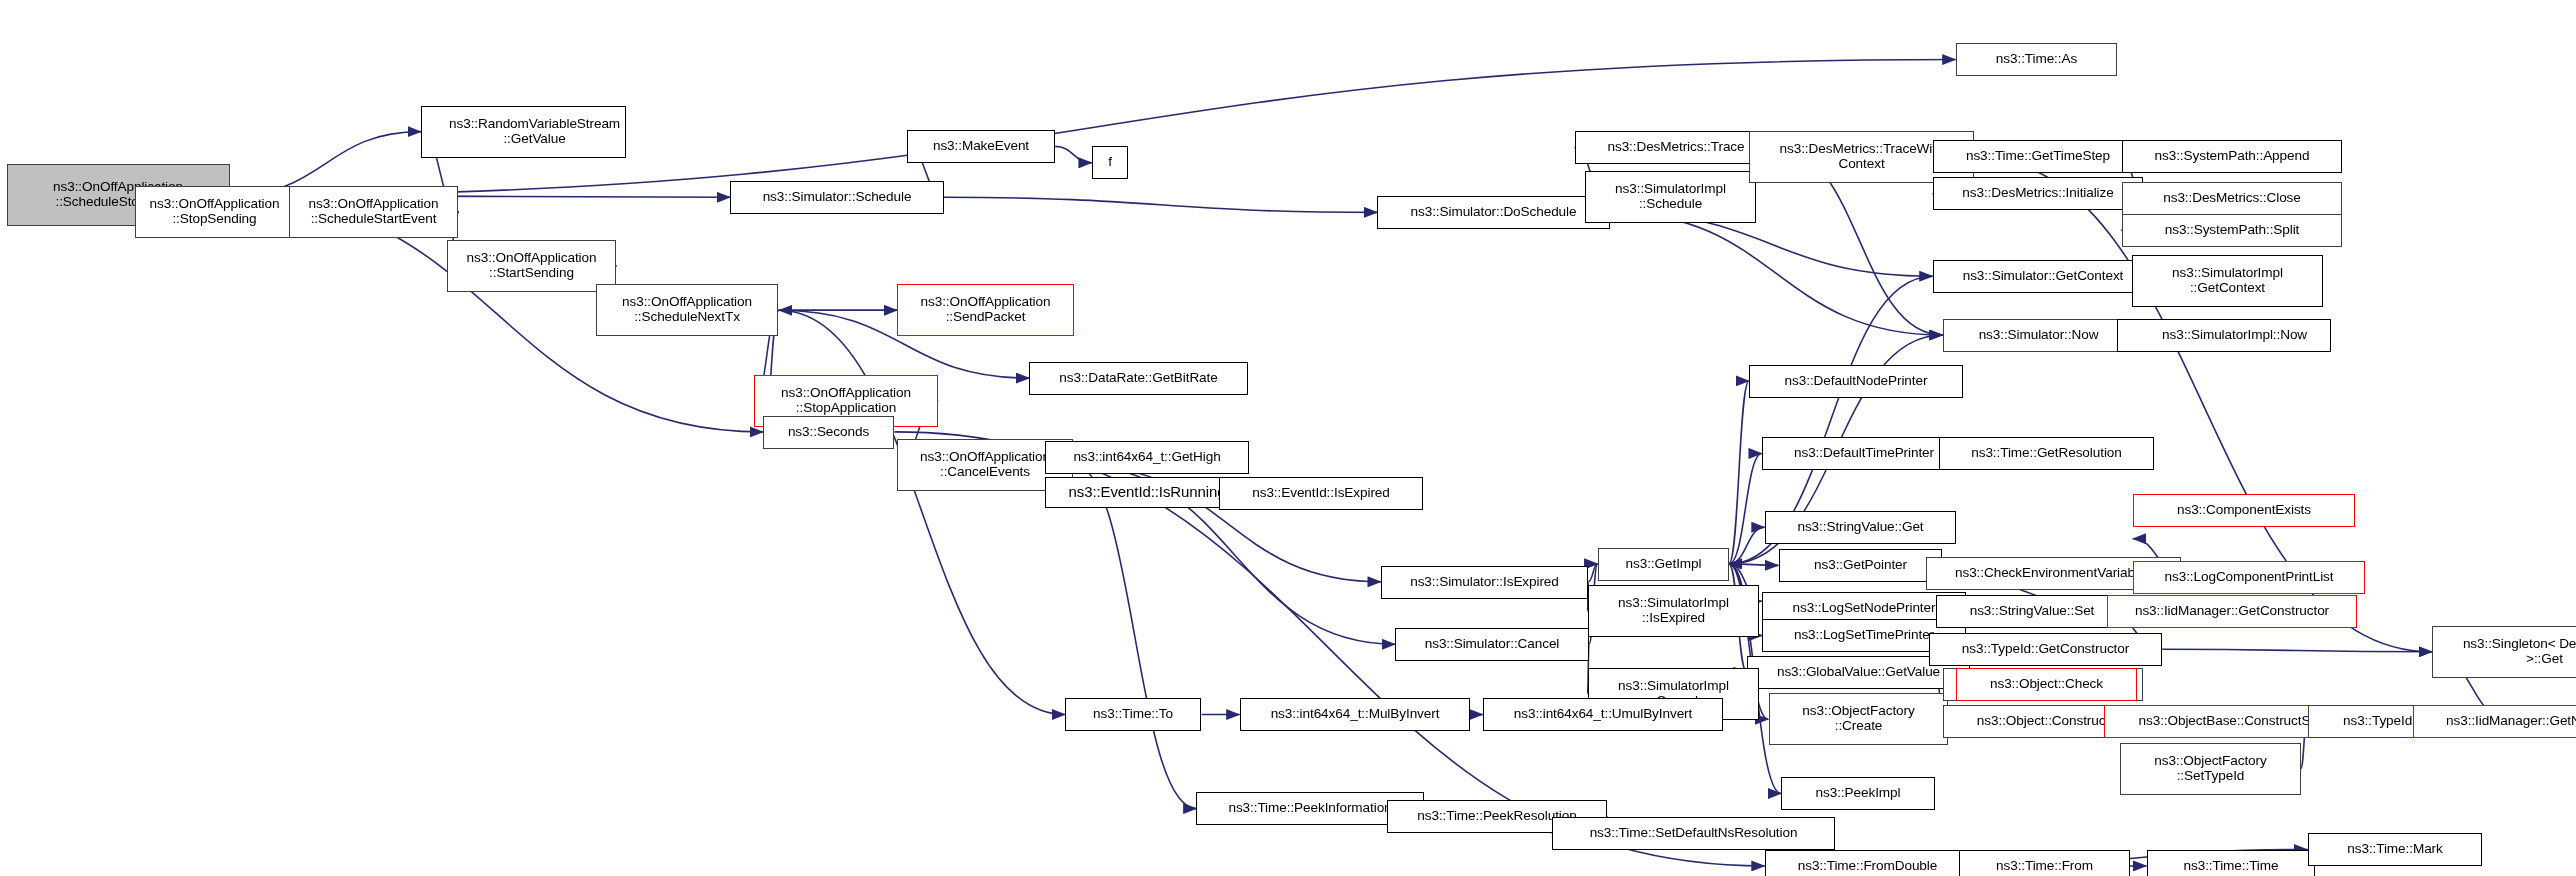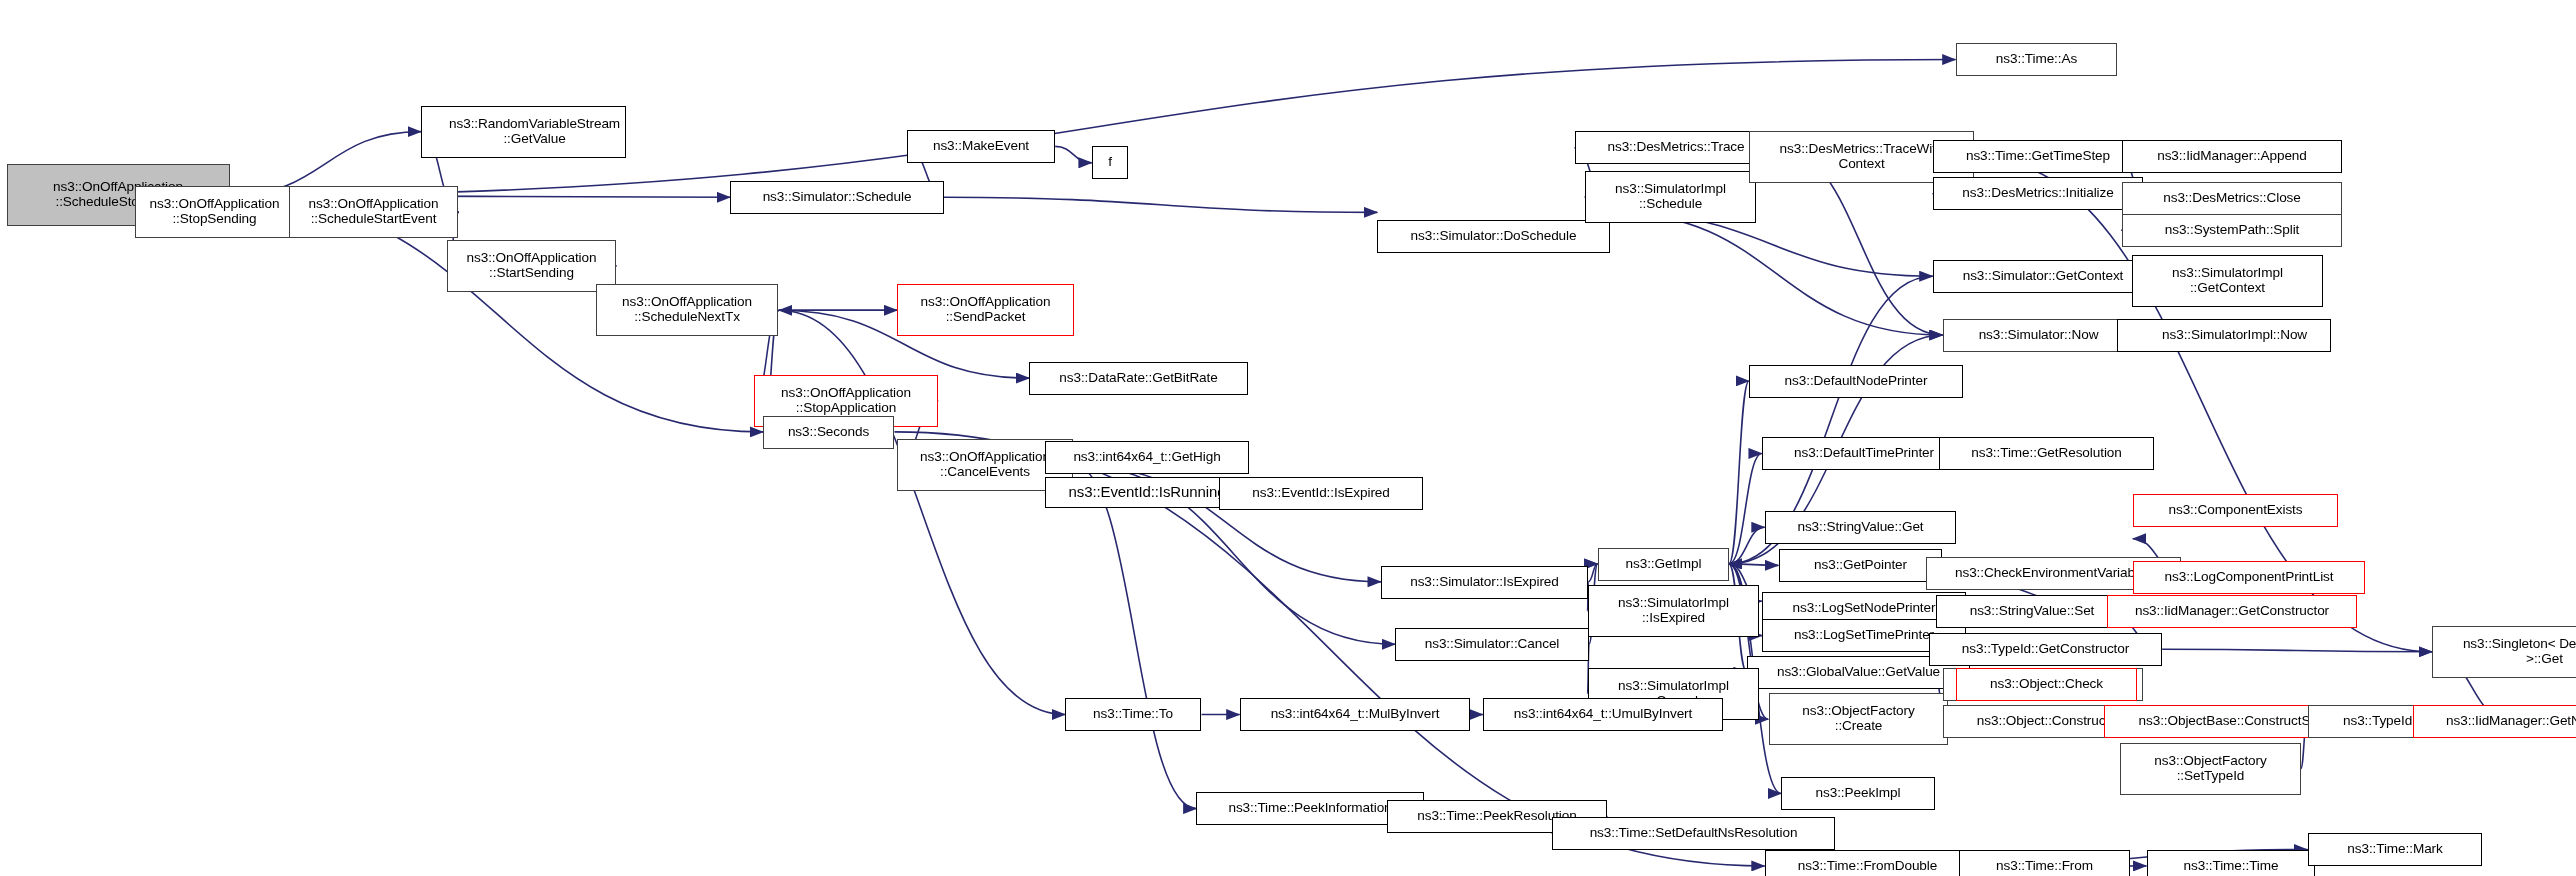--- a/index.html
+++ b/index.html
@@ -145,29 +145,29 @@
       <div class="node" style="left: 1029px; top: 362px; width: 219px; height: 33px; font-size: 13.6px;">ns3::DataRate::GetBitRate</div>
       <div class="node thick" style="left: 763px; top: 416px; width: 131px; height: 33px; font-size: 13.6px;">ns3::Seconds</div>
       <div class="node thick" style="left: 897px; top: 439px; width: 176px; height: 52px;">ns3::OnOffApplication
 ::CancelEvents</div>
       <div class="node" style="left: 1045px; top: 441px; width: 204px; height: 33px; font-size: 13.6px;">ns3::int64x64_t::GetHigh</div>
       <div class="node" style="left: 1045px; top: 477px; width: 204px; height: 31px; font-size: 15px;">ns3::EventId::IsRunning</div>
       <div class="node" style="left: 1219px; top: 477px; width: 204px; height: 33px; font-size: 13.6px;">ns3::EventId::IsExpired</div>
       <div class="node" style="left: 730px; top: 181px; width: 214px; height: 33px; font-size: 13.6px;">ns3::Simulator::Schedule</div>
       <div class="node" style="left: 907px; top: 130px; width: 148px; height: 33px; font-size: 13.6px;">ns3::MakeEvent</div>
       <div class="node" style="left: 1092px; top: 146px; width: 36px; height: 33px; font-size: 13.6px;">f</div>
-      <div class="node" style="left: 1377px; top: 196px; width: 233px; height: 33px; font-size: 13.6px; margin-top: 24px;">ns3::Simulator::DoSchedule</div>
+      <div class="node" style="left: 1377px; top: 196px; width: 233px; height: 33px; font-size: 13.6px;">ns3::Simulator::DoSchedule</div>
       <div class="node" style="left: 1575px; top: 131px; width: 202px; height: 33px; font-size: 13.6px;">ns3::DesMetrics::Trace</div>
       <div class="node" style="left: 1585px; top: 171px; width: 171px; height: 52px;">ns3::SimulatorImpl
 ::Schedule</div>
       <div class="node thick" style="left: 1749px; top: 131px; width: 225px; height: 52px;">ns3::DesMetrics::TraceWith
 Context</div>
       <div class="node" style="left: 1933px; top: 140px; width: 210px; height: 33px; font-size: 13.6px;">ns3::Time::GetTimeStep</div>
       <div class="node" style="left: 1933px; top: 177px; width: 210px; height: 33px; font-size: 13.6px;">ns3::DesMetrics::Initialize</div>
-      <div class="node" style="left: 2122px; top: 140px; width: 220px; height: 33px; font-size: 13.6px;">ns3::IidManager::Append</div>
+      <div class="node" style="left: 2122px; top: 140px; width: 220px; height: 33px; font-size: 13.6px;">ns3::SystemPath::Append</div>
       <div class="node thick" style="left: 2122px; top: 182px; width: 220px; height: 33px; font-size: 13.6px;">ns3::DesMetrics::Close</div>
       <div class="node thick" style="left: 2122px; top: 214px; width: 220px; height: 33px; font-size: 13.6px;">ns3::SystemPath::Split</div>
       <div class="node thick" style="left: 1956px; top: 43px; width: 161px; height: 33px; font-size: 13.6px;">ns3::Time::As</div>
       <div class="node" style="left: 1933px; top: 260px; width: 220px; height: 33px; font-size: 13.6px;">ns3::Simulator::GetContext</div>
       <div class="node" style="left: 2132px; top: 255px; width: 191px; height: 52px;">ns3::SimulatorImpl
 ::GetContext</div>
       <div class="node thick" style="left: 1943px; top: 319px; width: 191px; height: 33px; font-size: 13.6px;">ns3::Simulator::Now</div>
       <div class="node" style="left: 2117px; top: 319px; width: 214px; height: 33px; font-size: 13.6px; padding-left: 24px;">ns3::SimulatorImpl::Now</div>
       <div class="node" style="left: 1749px; top: 365px; width: 214px; height: 33px; font-size: 13.6px;">ns3::DefaultNodePrinter</div>
       <div class="node" style="left: 1762px; top: 437px; width: 204px; height: 33px; font-size: 13.6px;">ns3::DefaultTimePrinter</div>
@@ -181,21 +181,21 @@
 ::Create</div>
       <div class="node" style="left: 1781px; top: 777px; width: 154px; height: 33px; font-size: 13.6px;">ns3::PeekImpl</div>
       <div class="node thick" style="left: 1598px; top: 548px; width: 131px; height: 33px; font-size: 13.6px;">ns3::GetImpl</div>
       <div class="node" style="left: 1381px; top: 566px; width: 207px; height: 33px; font-size: 13.6px;">ns3::Simulator::IsExpired</div>
       <div class="node" style="left: 1588px; top: 585px; width: 171px; height: 52px;">ns3::SimulatorImpl
 ::IsExpired</div>
       <div class="node" style="left: 1395px; top: 628px; width: 194px; height: 33px; font-size: 13.6px;">ns3::Simulator::Cancel</div>
       <div class="node" style="left: 1588px; top: 668px; width: 171px; height: 52px;">ns3::SimulatorImpl
 ::Cancel</div>
       <div class="node thick" style="left: 1926px; top: 557px; width: 255px; height: 33px; font-size: 13.6px;">ns3::CheckEnvironmentVariables</div>
-      <div class="node red" style="left: 2133px; top: 494px; width: 205px; height: 33px; font-size: 13.6px;">ns3::ComponentExists</div>
+      <div class="node red" style="left: 2133px; top: 494px; width: 222px; height: 33px; font-size: 13.6px;">ns3::ComponentExists</div>
       <div class="node red" style="left: 2133px; top: 561px; width: 232px; height: 33px; font-size: 13.6px;">ns3::LogComponentPrintList</div>
       <div class="node" style="left: 1936px; top: 595px; width: 192px; height: 33px; font-size: 13.6px;">ns3::StringValue::Set</div>
       <div class="node" style="left: 1929px; top: 633px; width: 233px; height: 33px; font-size: 13.6px;">ns3::TypeId::GetConstructor</div>
       <div class="node red" style="left: 2107px; top: 595px; width: 250px; height: 33px; font-size: 13.6px;">ns3::IidManager::GetConstructor</div>
       <div class="node thick" style="left: 1943px; top: 668px; width: 200px; height: 33px; font-size: 13.6px;">ns3::Object::SetTypeId</div>
       <div class="node red" style="left: 1956px; top: 668px; width: 181px; height: 33px; font-size: 13.6px;">ns3::Object::Check</div>
       <div class="node thick" style="left: 1943px; top: 705px; width: 200px; height: 33px; font-size: 13.6px;">ns3::Object::Construct</div>
       <div class="node red" style="left: 2104px; top: 705px; width: 255px; height: 33px; font-size: 13.6px;">ns3::ObjectBase::ConstructSelf</div>
       <div class="node thick" style="left: 2308px; top: 705px; width: 204px; height: 33px; font-size: 13.6px;">ns3::TypeId::GetName</div>
       <div class="node red" style="left: 2413px; top: 705px; width: 227px; height: 33px; font-size: 13.6px;">ns3::IidManager::GetName</div>

